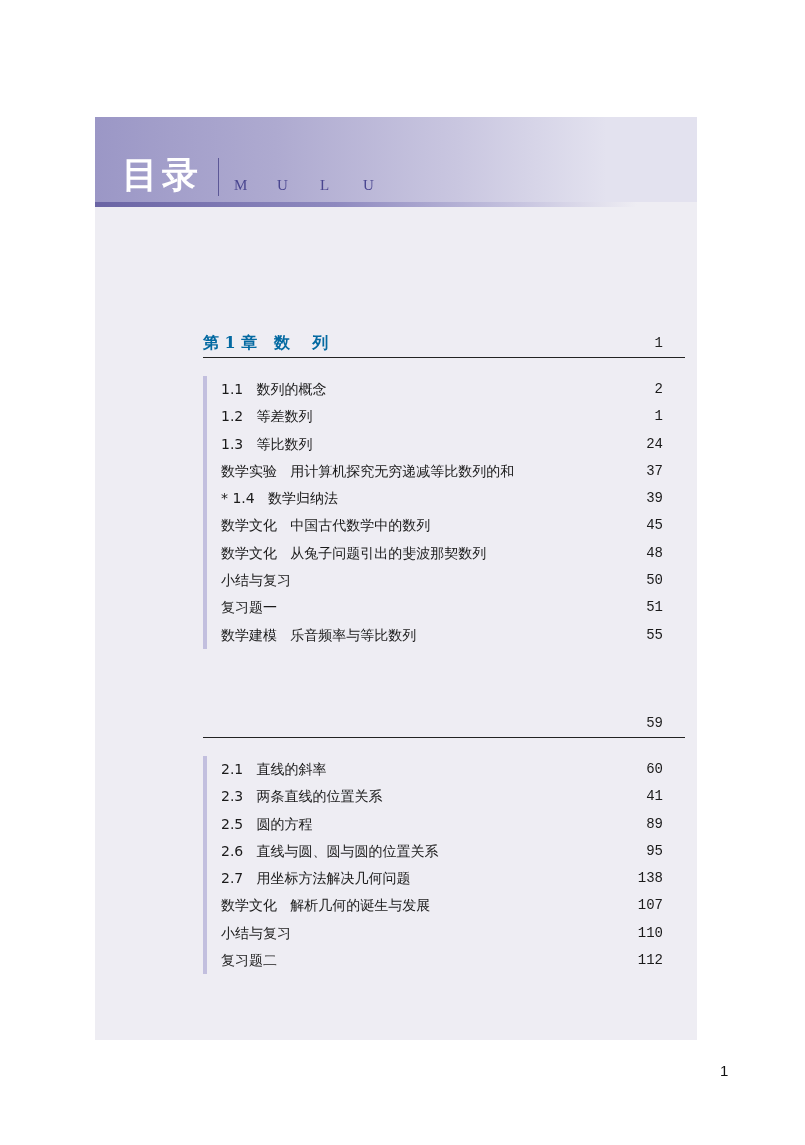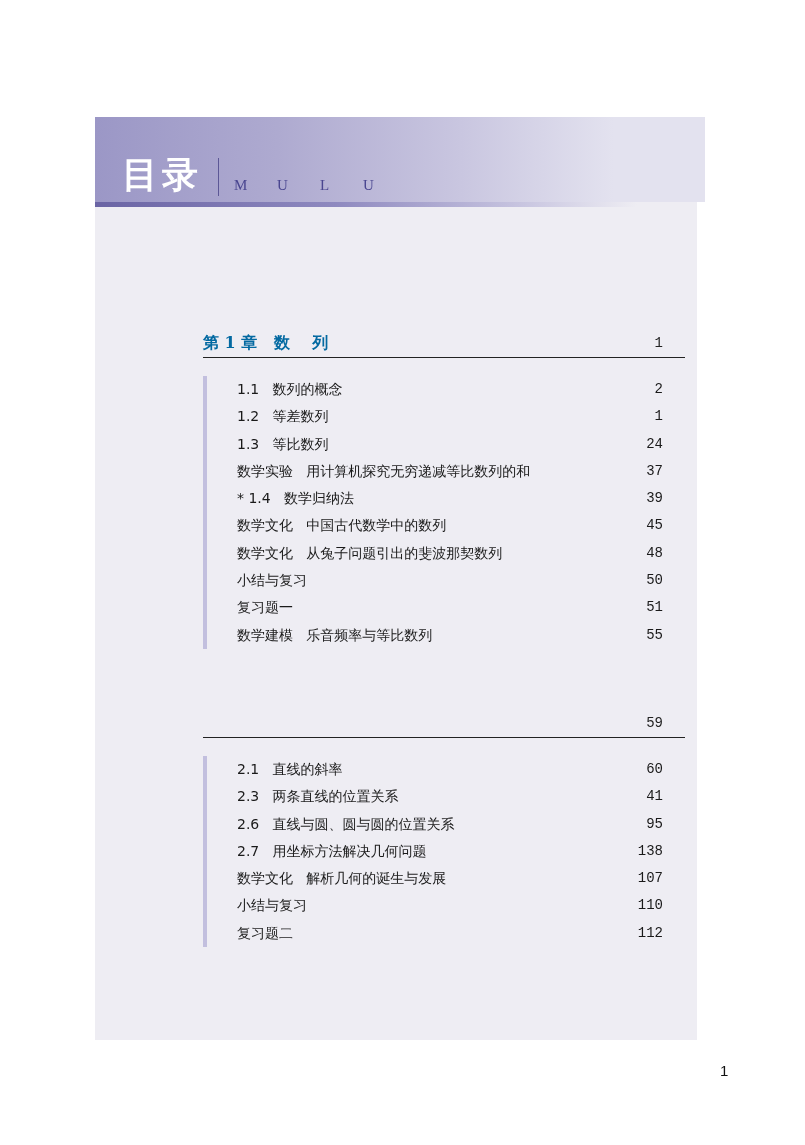--- a/index.html
+++ b/index.html
@@ -1,37 +1,37 @@
 <!DOCTYPE html>
 <html><head>
 <meta charset="utf-8">
 <style>
   html, body { margin: 0; padding: 0; background: #ffffff; }
   body { width: 805px; height: 1145px; position: relative; overflow: hidden;
          font-family: "DejaVu Sans", sans-serif; }
   .panel { position: absolute; left: 95px; top: 117px; width: 602px; height: 923px;
            background: #eeedf3; }
   .header { position: absolute; left: 0; top: 0; width: 602px; height: 85px;
-            background: linear-gradient(to right, #9b97c6 0%, #aeaad0 30%, #c9c6e0 60%, #e3e2ef 85%, #e3e2ef 100%); padding-left: 8px; }
+            background: linear-gradient(to right, #9b97c6 0%, #aeaad0 30%, #c9c6e0 60%, #e3e2ef 85%, #e3e2ef 100%); }
   .header-bar { position: absolute; left: 0; top: 85px; width: 602px; height: 5px;
             background: linear-gradient(to right, #6a64a4 0%, #8e89bf 40%, #c6c3df 70%, #eeedf3 90%); }
   .title-cn { position: absolute; left: 27px; top: 36px; font-family: "DejaVu Serif", serif;
               font-size: 36px; color: #ffffff; letter-spacing: 4px; line-height: 42px; font-weight: bold; }
   .title-sep { position: absolute; left: 123px; top: 41px; width: 1px; height: 38px; background: #5c5796; }
   .title-en { position: absolute; left: 139px; top: 60px; font-family: "Liberation Serif", serif;
               font-size: 15px; color: #4a4690; display: flex; gap: 0; }
   .title-en span { display: inline-block; width: 43px; }
 
   .chapter { position: absolute; left: 108px; width: 482px; }
   .chapter-head { position: relative; height: 30px; border-bottom: 1.5px solid #222; }
   .chapter-title { position: absolute; left: 0; top: 6px; font-family: "DejaVu Serif", serif;
                    font-weight: bold; font-size: 16px; color: #0369a1; white-space: pre; }
   .chapter-page { position: absolute; right: 22px; top: 8px; font-family: "Liberation Mono", monospace;
                   font-size: 14px; color: #222; }
-  .items { position: relative; margin-top: 18px; border-left: 4px solid #c2bfde; padding-left: 30px; }
+  .items { position: relative; margin-top: 18px; border-left: 4px solid #c2bfde; padding-left: 14px; }
   .item { position: relative; height: 27.3px; line-height: 27.3px; font-size: 14px; color: #1a1a1a;
           white-space: pre; }
   .item .page { position: absolute; right: 22px; top: 0; font-family: "Liberation Mono", monospace; font-size: 14px; }
   .page-number { position: absolute; left: 720px; top: 1062px; font-family: "Liberation Sans", sans-serif;
                  font-size: 15px; color: #111; }
 </style>
 </head>
 <body>
 
 <div class="panel">
@@ -66,20 +66,21 @@
     </div>
   </div>
 
   <div class="chapter" style="top: 590px;">
     <div class="chapter-head">
       <span class="chapter-page">59</span>
     </div>
     <div class="items">
       <div class="item"><span>2.1   直线的斜率</span><span class="page">60</span></div>
       <div class="item"><span>2.3   两条直线的位置关系</span><span class="page">41</span></div>
+      <div class="item"><span>2.5   圆的方程</span><span class="page">89</span></div>
       <div class="item"><span>2.6   直线与圆、圆与圆的位置关系</span><span class="page">95</span></div>
       <div class="item"><span>2.7   用坐标方法解决几何问题</span><span class="page">138</span></div>
       <div class="item"><span>数学文化   解析几何的诞生与发展</span><span class="page">107</span></div>
       <div class="item"><span>小结与复习</span><span class="page">110</span></div>
       <div class="item"><span>复习题二</span><span class="page">112</span></div>
     </div>
   </div>
 </div>
 
 <div class="page-number">1</div>

